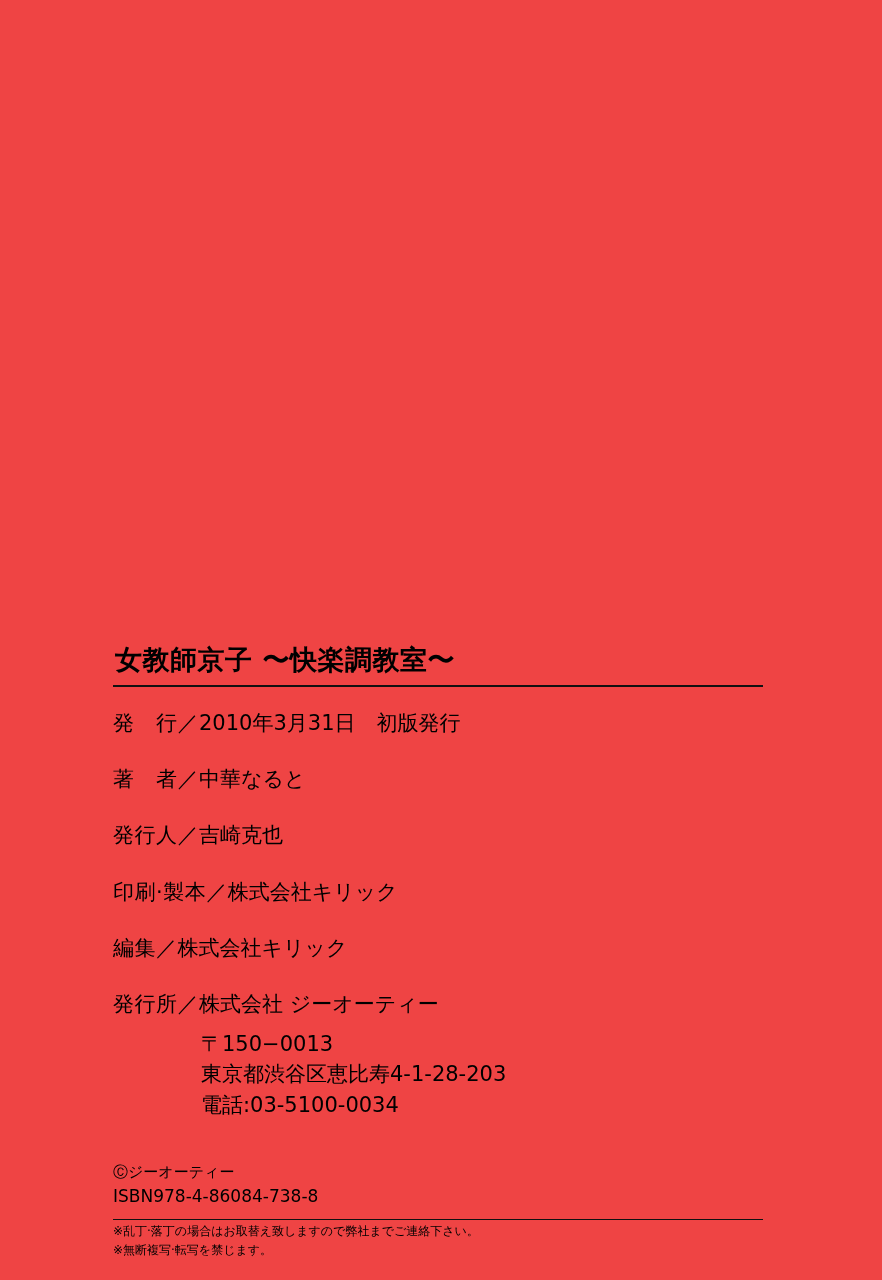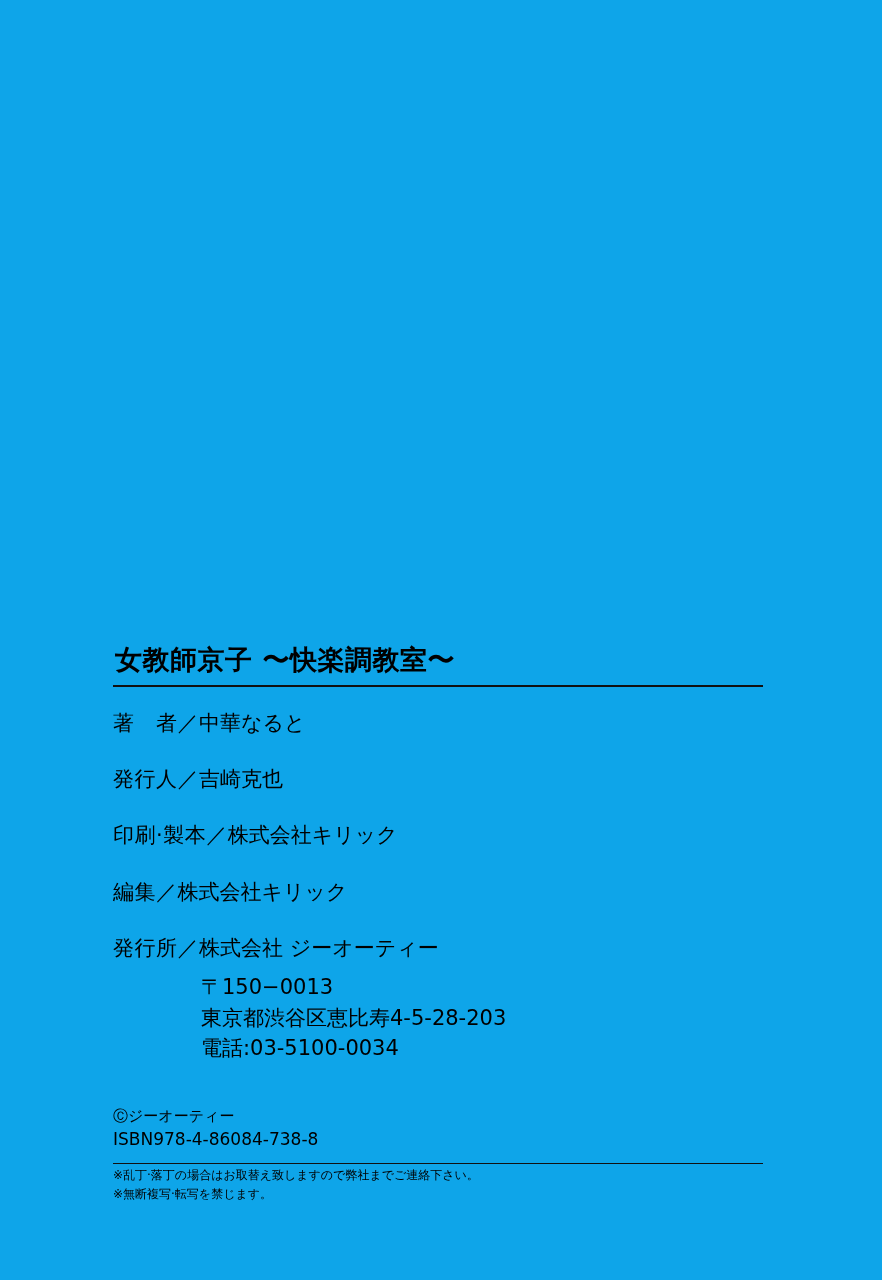--- a/index.html
+++ b/index.html
@@ -11,21 +11,21 @@
     width: 882px;
     height: 1280px;
     position: relative;
     font-family: "DejaVu Sans", "Liberation Sans", sans-serif;
     color: #000000;
     overflow: hidden;
   }
   .page {
     position: absolute;
     inset: 0;
-    background: #0ea5e9;
+    background: #ef4444;
     padding-left: 26px;
   }
   .colophon {
     position: absolute;
     left: 113px;
     top: 645px;
     width: 650px;
   }
   .book-title {
     font-size: 27px;
@@ -94,20 +94,23 @@
 <div class="page">
 
   <div class="colophon">
 
     <div class="book-title">女教師京子 〜快楽調教室〜</div>
 
     <hr class="rule">
 
     <ul class="info-list">
 
+      <li class="info-row">
+        <span class="lbl">発　行／</span><span class="val">2010年3月31日　初版発行</span>
+      </li>
 
       <li class="info-row">
         <span class="lbl">著　者／</span><span class="val">中華なると</span>
       </li>
 
       <li class="info-row">
         <span class="lbl">発行人／</span><span class="val">吉崎克也</span>
       </li>
 
       <li class="info-row">
@@ -119,21 +122,21 @@
       </li>
 
       <li class="info-row">
         <span class="lbl">発行所／</span><span class="val">株式会社 ジーオーティー</span>
       </li>
 
     </ul>
 
     <div class="addr-block">
       <div class="addr-line">〒150−0013</div>
-      <div class="addr-line">東京都渋谷区恵比寿4-5-28-203</div>
+      <div class="addr-line">東京都渋谷区恵比寿4-1-28-203</div>
       <div class="addr-line">電話:03-5100-0034</div>
     </div>
 
     <div class="copyright-block">
       <div class="copyright-line">Ⓒジーオーティー</div>
       <div class="isbn-line">ISBN978-4-86084-738-8</div>
     </div>
 
     <hr class="rule thin">
 

